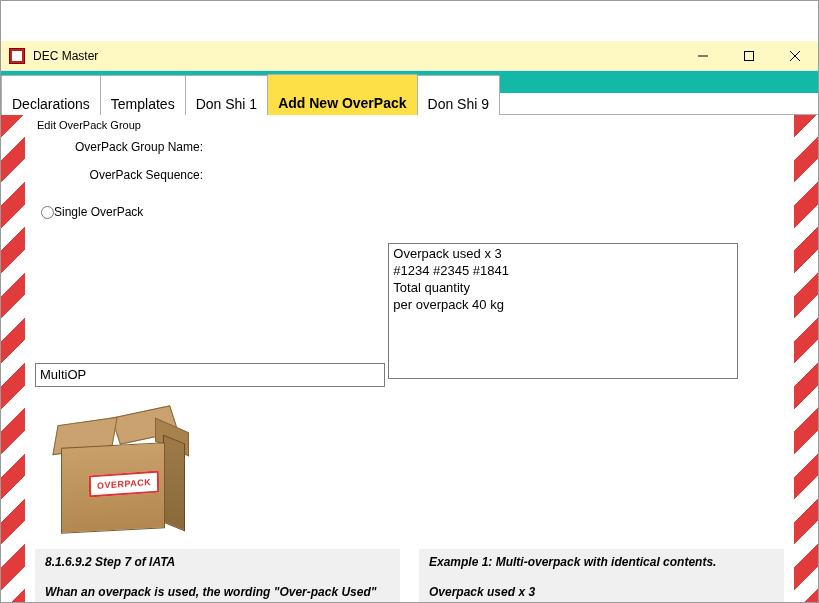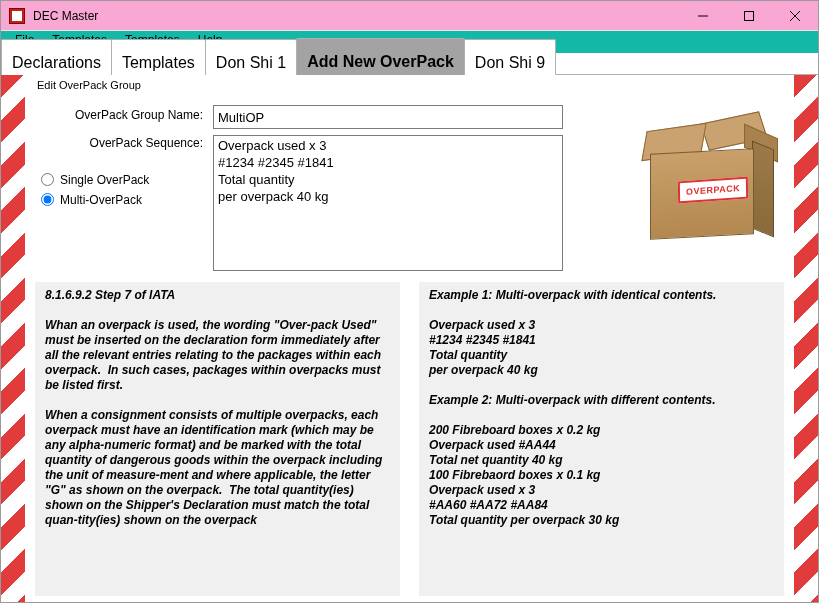--- a/index.html
+++ b/index.html
@@ -10,24 +10,25 @@
     background: #fff;
     color: #000;
     width: 819px;
     height: 603px;
     overflow: hidden;
     border: 1px solid #9a9a9a;
   }
   
   .titlebar {
     height: 30px;
-    background: #f9a8d4;
+    background: #fef9c3;
     display: flex;
     align-items: center;
     border-bottom: 1px solid #e5e5e5;
+    margin-top: 40px;
   }
   .titlebar .app-icon {
     width: 16px; height: 16px;
     margin: 0 6px 0 8px;
     background: #b22;
     border: 1px solid #800;
     position: relative;
   }
   .titlebar .app-icon::after {
     content: "";
@@ -67,33 +68,33 @@
   
   .tabstrip {
     height: 22px;
     display: flex;
     align-items: flex-end;
     padding-left: 0;
     background: #fff;
     border-bottom: 1px solid #b0b0b0;
   }
   .tab {
-    padding: 14px 10px 3px;
+    padding: 20px 10px 3px;
     border: 1px solid #b0b0b0;
     border-bottom: none;
     border-radius: 2px 2px 0 0;
     background: #fff;
     margin-right: -1px;
-    font-size: 16px;
+    font-size: 14px;
     position: relative;
     top: 1px;
   }
   .tab.active {
     font-weight: bold;
-    background: #a3a3a3;
+    background: #fde047;
     z-index: 2;
     padding-bottom: 4px;
     top: 1px;
   }
   .tab.active::after {
     content:"";
     position: absolute;
     left:0; right:0; bottom:-1px; height:1px;
     background:#fff;
   }
@@ -121,27 +122,28 @@
     position: absolute;
     left: 24px; right: 24px; top: 0; bottom: 0;
     padding: 4px 10px 6px;
     display: flex;
     flex-direction: column;
   }
 
   .groupbox-label {
     font-size: 11px;
     color: #000;
-    margin-bottom: 12px;
+    margin-bottom: 4px;
     margin-left: 2px;
   }
 
   .toprow {
     display: flex;
     gap: 10px;
+    flex-direction: column;
   }
   .leftcol {
     width: 168px;
     padding-top: 2px;
     text-align: right;
   }
   .leftcol .lbl {
     font-size: 12px;
     height: 24px;
     line-height: 20px;
@@ -152,22 +154,21 @@
     margin-top: 16px;
     padding-left: 6px;
   }
   .typeblock .heading {
     font-weight: bold;
     font-size: 12px;
     margin-bottom: 6px;
   }
   .radio {
     display: flex;
-    align-items: flex-start;
-    gap: 6px;
+    align-items: flex-end;
     font-size: 12px;
     margin: 6px 0;
   }
   .radio input { margin:0; }
 
   .midcol {
     flex: 1;
     padding-top: 2px;
   }
   .midcol input.txt {
@@ -324,24 +325,20 @@
 
     <div class="toprow">
       <div class="leftcol">
         <div class="lbl">OverPack Group Name:</div>
         <div class="lbl">OverPack Sequence:</div>
         <div class="typeblock">
           <label class="radio">
             <input type="radio" name="optype" style="">
             <span>Single OverPack</span>
           </label>
-          <label class="radio">
-            <input type="radio" name="optype" checked="" style="">
-            <span>Multi-OverPack</span>
-          </label>
         </div>
       </div>
 
       <div class="midcol">
         <input class="txt" value="MultiOP" style="">
         <textarea class="seq" style="">Overpack used x 3
 #1234 #2345 #1841
 Total quantity
 per overpack 40 kg</textarea>
       </div>

